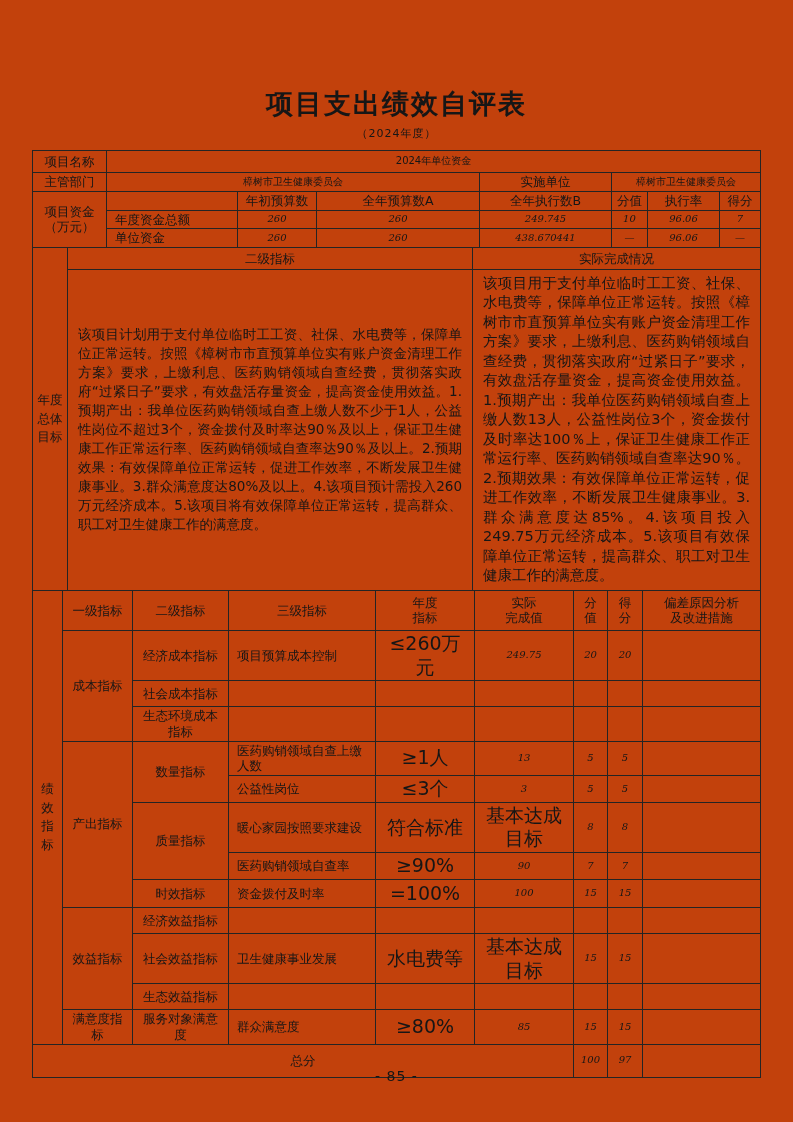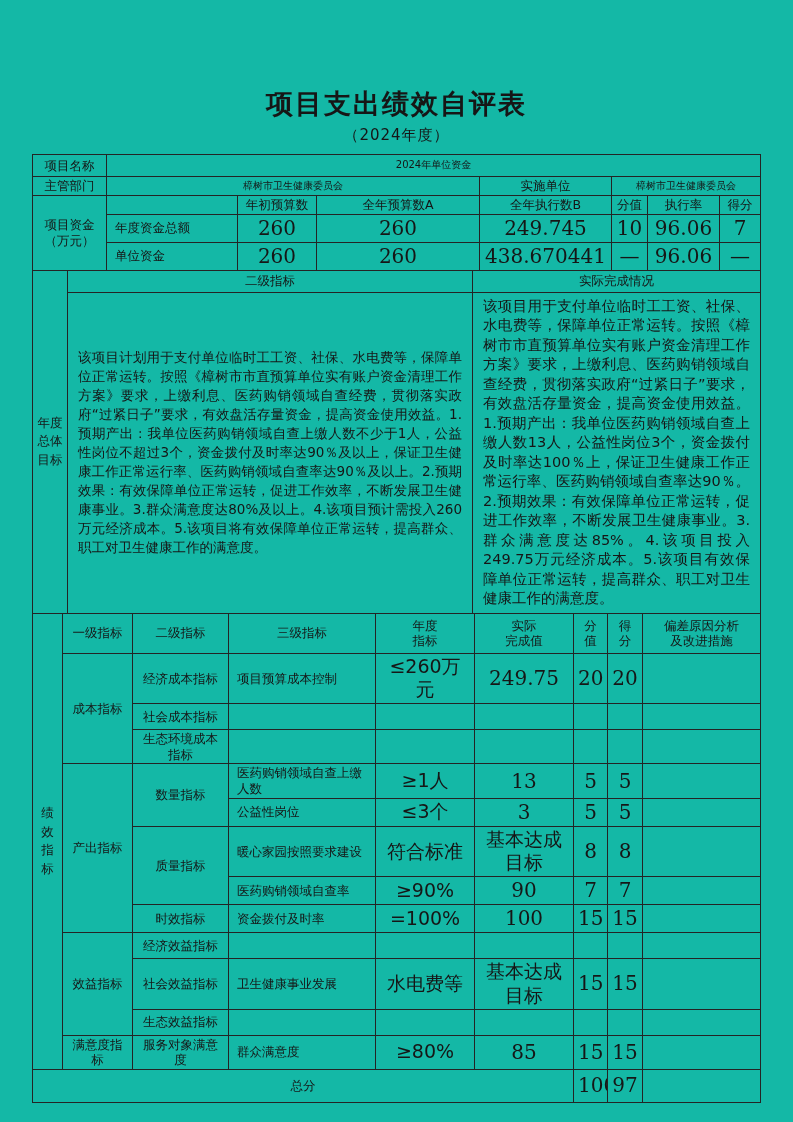--- a/index.html
+++ b/index.html
@@ -1,34 +1,34 @@
 <!DOCTYPE html>
 <html><head>
 <meta charset="utf-8">
 <style>
   * { box-sizing: border-box; margin: 0; padding: 0; }
   html, body { width: 793px; background: #e8e8e8; }
   body { font-family: "DejaVu Sans", sans-serif; color: #161616; }
   .page {
     position: relative;
     width: 793px; height: 1122px;
-    background: #14b8a6;
+    background: #c2410c;
     overflow: hidden;
   }
   .doc-title {
     padding-top: 86px;
     text-align: center;
     font-size: 27px;
     font-weight: bold;
     letter-spacing: 2px;
     font-family: "DejaVu Serif", serif;
   }
   .doc-subtitle {
     text-align: center;
-    font-size: 15px;
+    font-size: 11px;
     margin-top: 4px;
     letter-spacing: 1px;
   }
   table {
     width: 728px;
     margin: 0 auto;
     border-collapse: collapse;
     table-layout: fixed;
   }
   .t-info { margin-top: 9px; }
@@ -37,21 +37,21 @@
     border: 1px solid #242424;
     text-align: center;
     vertical-align: middle;
     padding: 1px 4px;
     font-size: 12.5px;
     line-height: 1.25;
     overflow: hidden;
   }
   .pre { white-space: pre-line; }
   .ta-l { text-align: left; padding-left: 8px; }
-  .num { font-family: "DejaVu Serif", serif; font-size: 20px; }
+  .num { font-family: "DejaVu Serif", serif; font-size: 10px; font-style: italic; }
   .val { font-size: 19px; }
   .big { font-size: 10px; }
   .goal-body {
     vertical-align: middle;
     text-align: justify;
     padding: 4px 10px;
   }
   .goal-left  { font-size: 13.5px; line-height: 19px; }
   .goal-right { font-size: 14.5px; line-height: 19.5px; }
   .vert-label { white-space: pre-line; font-size: 12.5px; line-height: 1.5; }
@@ -296,13 +296,14 @@
 
     <tr style="height:33px">
       <td colspan="6">总分</td>
       <td class="num">100</td>
       <td class="num">97</td>
       <td></td>
     </tr>
   </tbody>
     </table>
 
+  <div class="footer">- 85 -</div>
 </div>
 
 </body></html>

